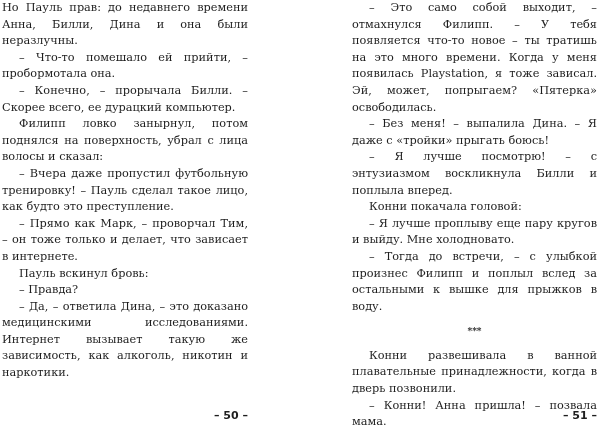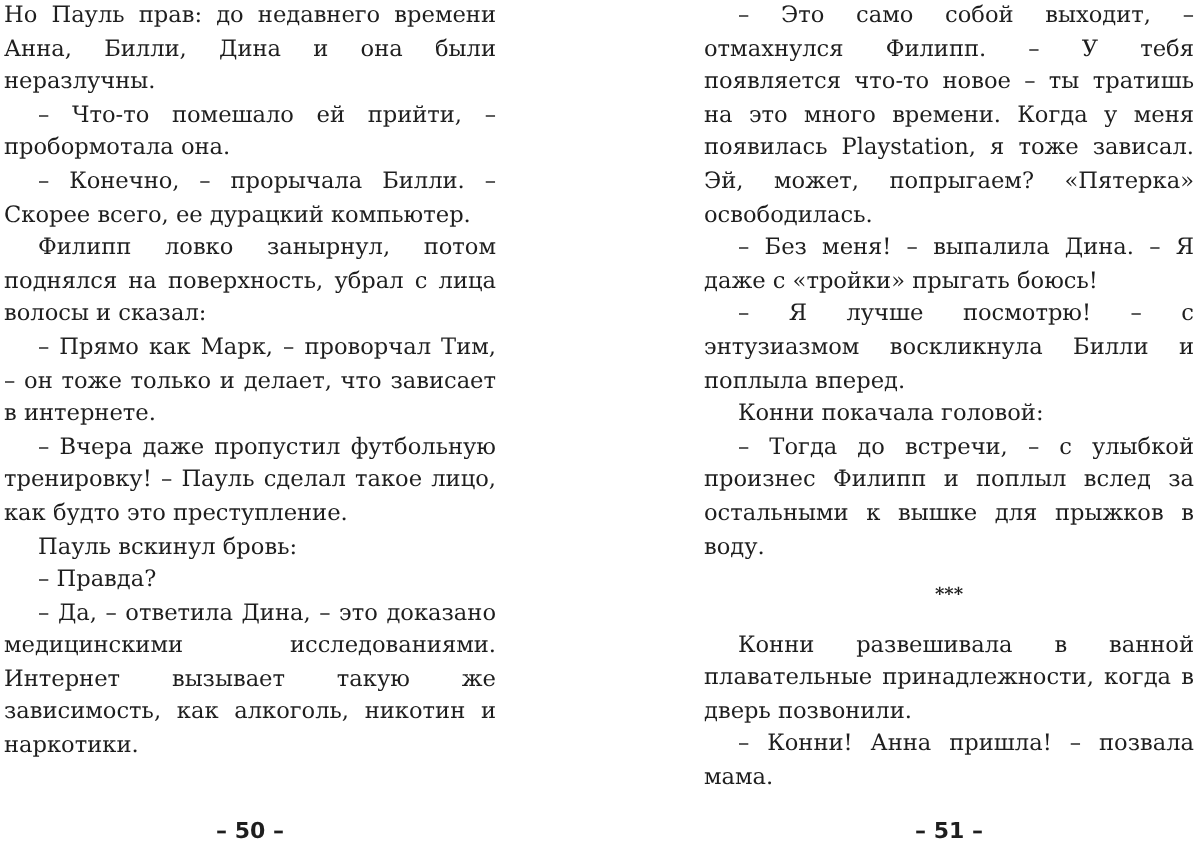--- a/index.html
+++ b/index.html
@@ -16,49 +16,50 @@
       position: absolute; top: 0; left: 0; right: 0;
       font-size: 11.3px; line-height: 16.6px;
       text-align: justify; hyphens: manual;
     }
     .text p { margin: 0; }
     .text p.ind { text-indent: 17px; }
     .text p.noind { text-indent: 0; }
     .stars { text-align: center !important; text-indent: 0 !important; font-size: 9px; letter-spacing: 0; margin: 8px 0 8px 0 !important; font-weight: bold; }
     .folio {
       position: absolute; top: 409px; left: 0; right: 0;
-      text-align: center; font-size: 11px; font-weight: bold;
+      text-align: right; font-size: 11px; font-weight: bold;
       font-family: "DejaVu Sans", "Liberation Sans", sans-serif;
     }
   </style>
 </head>
 <body>
 
 <div class="page page-left">
   <div class="text">
     <p class="noind">Но Пауль прав: до недавнего времени Анна, Билли, Дина и она были неразлучны.</p>
     <p class="ind">– Что-то помешало ей прийти, – пробормотала она.</p>
     <p class="ind">– Конечно, – прорычала Билли. – Скорее всего, ее дурацкий компьютер.</p>
     <p class="ind">Филипп ловко занырнул, потом поднялся на поверхность, убрал с лица волосы и сказал:</p>
+    <p class="ind">– Вчера даже пропустил футбольную тренировку! – Пауль сделал такое лицо, как будто это преступление.</p>
     <p class="ind">– Прямо как Марк, – проворчал Тим, – он тоже только и делает, что зависает в интернете.</p>
-    <p class="ind">– Вчера даже пропустил футбольную тренировку! – Пауль сделал такое лицо, как будто это преступление.</p>
     <p class="ind">Пауль вскинул бровь:</p>
     <p class="ind">– Правда?</p>
     <p class="ind">– Да, – ответила Дина, – это доказано медицинскими исследованиями. Интернет вызывает такую же зависимость, как алкоголь, никотин и наркотики.</p>
 
   </div>
   <div class="folio">– 50 –</div>
 </div>
 
 <div class="page page-right">
   <div class="text">
     <p class="ind">– Это само собой выходит, – отмахнулся Филипп. – У тебя появляется что-то новое – ты тратишь на это много времени. Когда у меня появилась Playstation, я тоже зависал. Эй, может, попрыгаем? «Пятерка» освободилась.</p>
     <p class="ind">– Без меня! – выпалила Дина. – Я даже с «тройки» прыгать боюсь!</p>
     <p class="ind">– Я лучше посмотрю! – с энтузиазмом воскликнула Билли и поплыла вперед.</p>
     <p class="ind">Конни покачала головой:</p>
+    <p class="ind">– Я лучше проплыву еще пару кругов и выйду. Мне холодновато.</p>
     <p class="ind">– Тогда до встречи, – с улыбкой произнес Филипп и поплыл вслед за остальными к вышке для прыжков в воду.</p>
     <p class="stars">***</p>
     <p class="ind">Конни развешивала в ванной плавательные принадлежности, когда в дверь позвонили.</p>
     <p class="ind">– Конни! Анна пришла! – позвала мама.</p>
 
   </div>
   <div class="folio">– 51 –</div>
 </div>
 
 </body></html>

